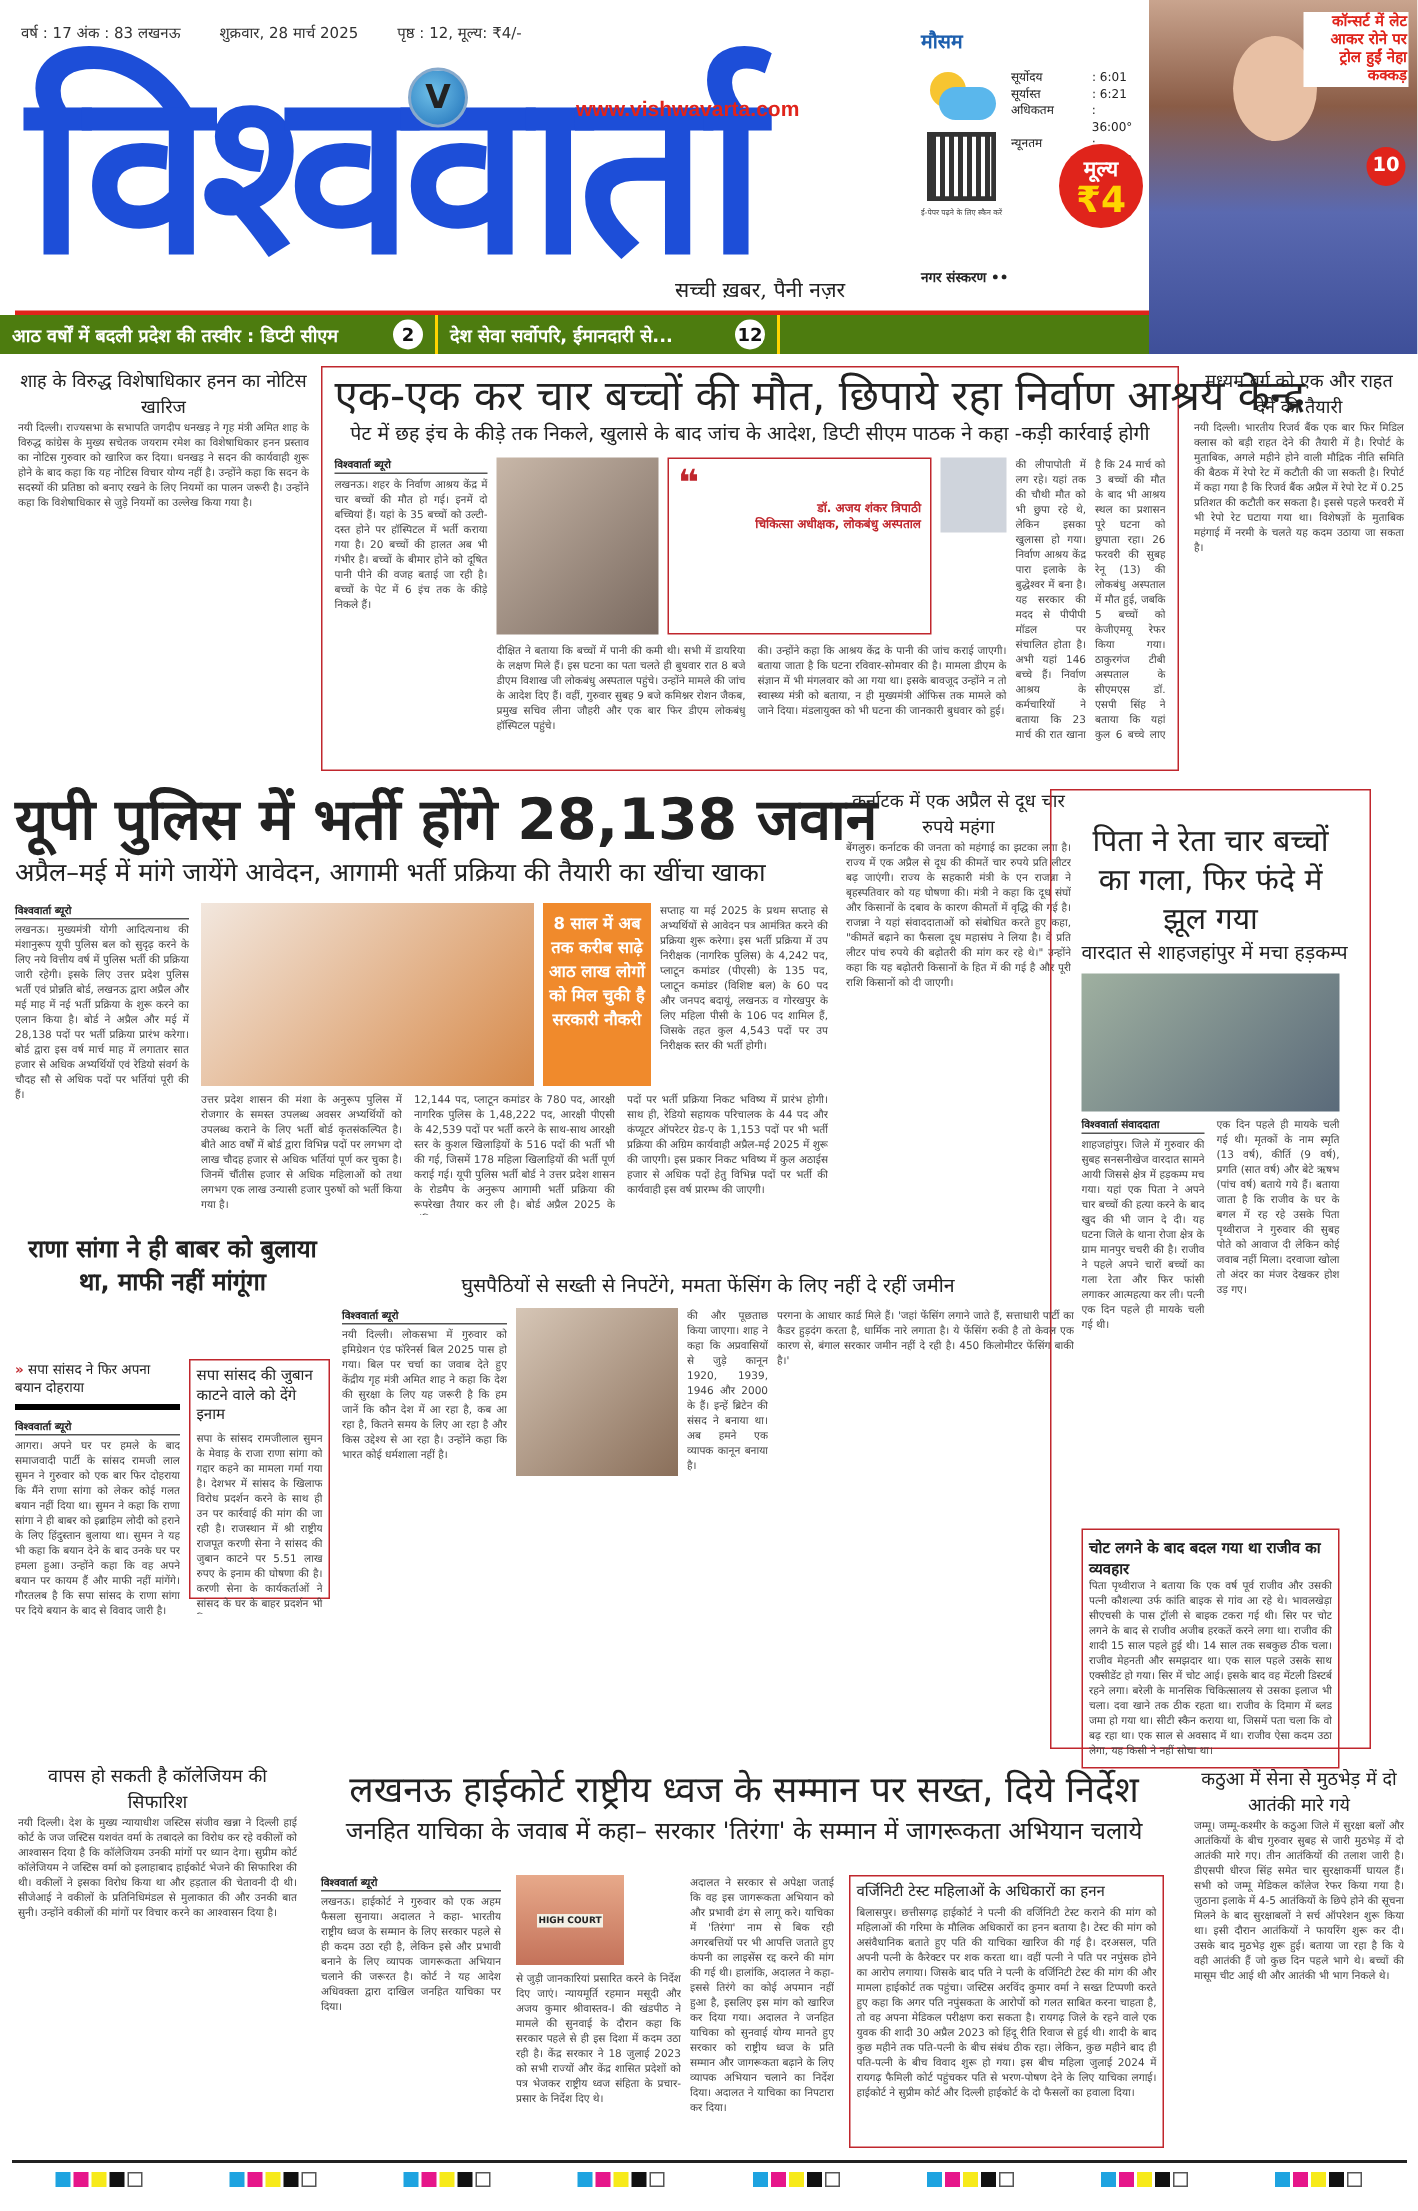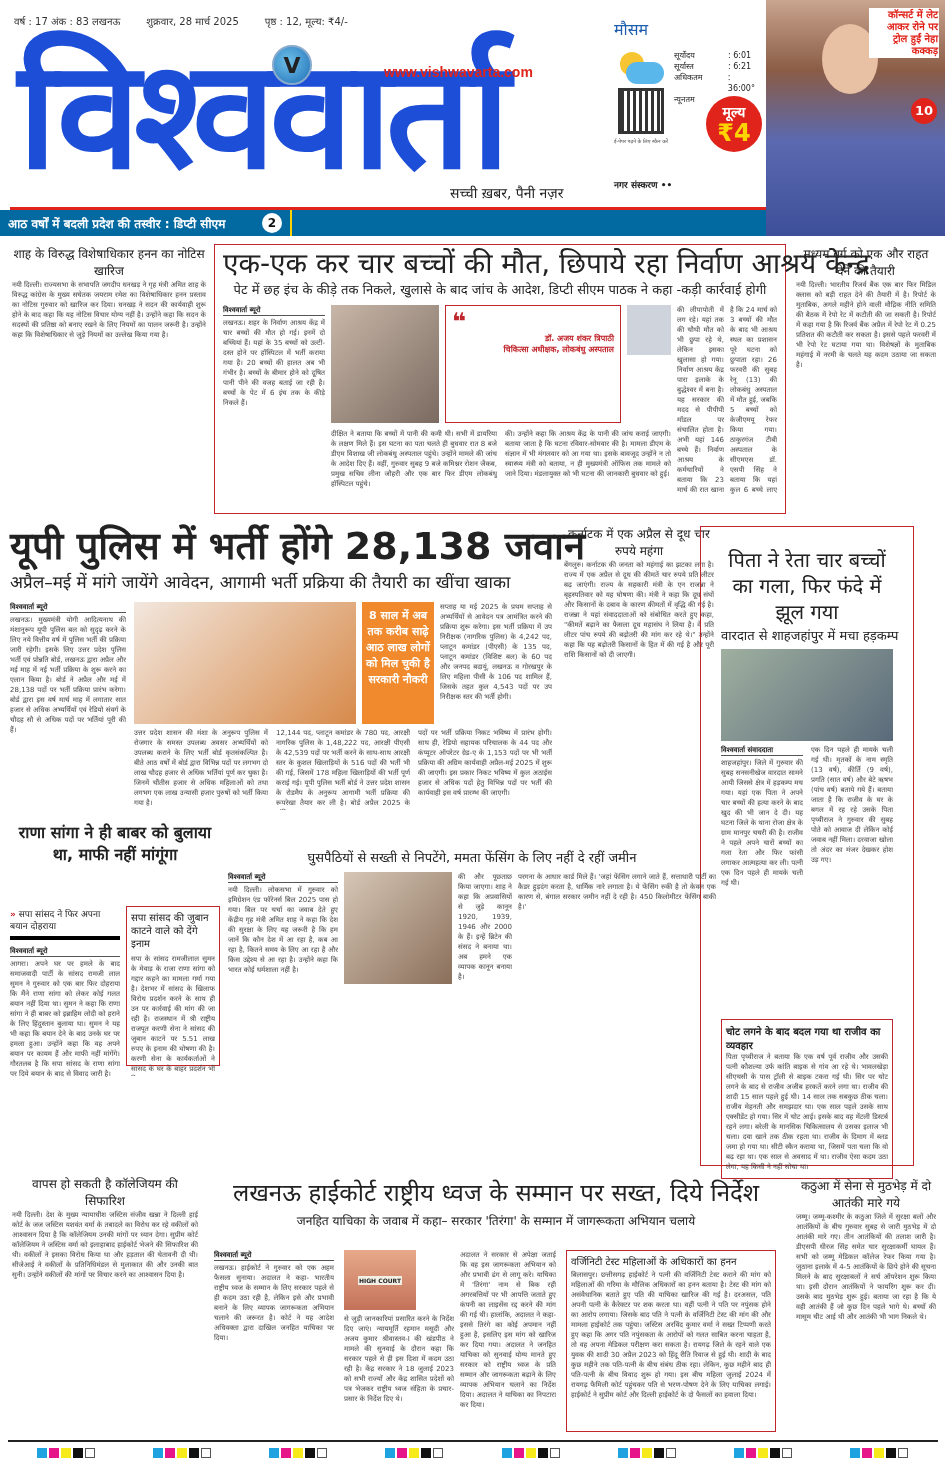--- a/index.html
+++ b/index.html
@@ -4,38 +4,38 @@
 <style>
 *{box-sizing:border-box;margin:0;padding:0}
 body{width:945px;height:1474px;background:#fff;font-family:"DejaVu Sans",sans-serif;color:#222;overflow:hidden;position:relative}
 .abs{position:absolute}
 .meta{top:14px;left:14px;font-size:10px;color:#333;display:flex;gap:26px}
 .masthead{top:40px;left:18px;font-family:Liberation Sans, sans-serif;font-size:150px;font-weight:bold;color:#1d4ed8;letter-spacing:-6px;line-height:150px}
 .logo{top:45px;left:272px;width:40px;height:40px;border-radius:50%;background:radial-gradient(circle at 40% 40%,#6fc0e8,#1e6fb8);border:2px solid #8ac;display:flex;align-items:center;justify-content:center;font-weight:bold;font-size:22px;color:#222}
 .url{top:64px;left:384px;color:#e0241b;font-weight:bold;font-size:14px;font-family:"Liberation Sans",sans-serif}
 .tagline{top:183px;left:450px;font-size:14px;color:#222;font-family:"DejaVu Serif",serif}
 .weather{top:18px;left:614px;width:146px}
-.weather .lbl{font-size:16px;color:#1d5fae;font-weight:normal}
+.weather .lbl{font-size:13px;color:#1d5fae;font-weight:bold}
 .weather .cloud{position:absolute;top:10px;left:0;width:48px;height:36px}
 .sun{position:absolute;left:6px;top:2px;width:24px;height:24px;border-radius:50%;background:#f7c531}
 .cl{position:absolute;left:12px;top:12px;width:38px;height:22px;border-radius:12px;background:#5ab7ec}
 .wrows{position:absolute;left:60px;top:10px;font-size:8px;line-height:11px}
 .wrows div{display:flex;gap:14px}
 .wrows span:first-child{width:40px}
 .qr{top:88px;left:618px;width:46px;height:46px;background:repeating-linear-gradient(90deg,#111 0 3px,#fff 3px 6px),#111;border:3px solid #111;opacity:.85}
 .qrcap{top:138px;left:614px;font-size:5px;width:70px;color:#444}
 .edition{top:178px;left:614px;font-size:9px;font-weight:bold}
 .price{top:96px;left:706px;width:56px;height:56px;border-radius:50%;background:#e0241b;color:#fff;text-align:center;font-weight:bold}
 .price .m{font-size:14px;margin-top:6px}
 .price .v{font-size:24px;color:#ffd400;line-height:24px}
 .celeb{top:0;left:766px;width:179px;height:236px;background:linear-gradient(180deg,#c9a48e 0%,#8a5c46 30%,#5a69b0 60%,#3e4f99 100%)}
 .celeb .face{position:absolute;left:56px;top:24px;width:56px;height:70px;border-radius:50%;background:#e8c0a4}
 .celeb .cap{position:absolute;right:6px;top:8px;font-size:10px;color:#e0241b;font-weight:bold;text-align:right;line-height:12px;width:70px;background:#fff;padding:1px}
 .celeb .pg{position:absolute;right:8px;top:98px;width:26px;height:26px;border-radius:50%;background:#e0241b;color:#fff;font-size:13px;font-weight:bold;text-align:center;line-height:26px}
-.strip{top:210px;left:0;width:766px;height:26px;background:#0369a1;display:flex;align-items:flex-start}
+.strip{top:210px;left:0;width:766px;height:26px;background:#4d7c0f;display:flex;align-items:flex-start}
 .strip .it{display:flex;align-items:center;justify-content:space-between;height:100%;padding:0 8px;border-right:2px solid #ffd400;color:#fff;font-size:12px;font-weight:bold}
 .strip .n{width:20px;height:20px;border-radius:50%;background:#fff;color:#111;text-align:center;line-height:20px;font-size:12px;margin-left:6px}
 .redline{top:207px;left:10px;width:756px;height:3px;background:#e0241b}
 .side h3{font-size:12px;font-weight:normal;text-align:center;line-height:17px;font-family:"DejaVu Serif",serif}
 .txt{font-size:7px;line-height:10px;color:#444;text-align:justify;overflow:hidden}
 .box{border:1.5px solid #c0272d}
 .h1{font-family:"DejaVu Sans",sans-serif;color:#222;text-align:center;white-space:nowrap}
 .imgph{background:linear-gradient(135deg,#c8b7a8,#7a6a60)}
 .bureau{font-size:7px;font-weight:bold;border-bottom:1px solid #555;padding-bottom:1px;margin-bottom:2px}
 .cols{display:flex;gap:8px}
@@ -104,20 +104,24 @@
   <div class="cap">कॉन्सर्ट में लेट आकर रोने पर ट्रोल हुईं नेहा कक्कड़</div>
   <div class="pg">10</div>
 </div>
 
 <div class="abs redline"></div>
 <div class="abs strip">
   <div class="it" style="width:292px">
       <span>आठ वर्षों में बदली प्रदेश की तस्वीर : डिप्टी सीएम</span>
       <span class="n">2</span>
     </div>
+  <div class="it" style="width:228px">
+      <span>देश सेवा सर्वोपरि, ईमानदारी से...</span>
+      <span class="n">12</span>
+    </div>
 </div>
 
 <div class="abs side" style="top:246px;left:12px;width:194px">
   <h3>शाह के विरुद्ध विशेषाधिकार हनन का नोटिस खारिज</h3>
   <div class="txt" style="height:250px">नयी दिल्ली। राज्यसभा के सभापति जगदीप धनखड़ ने गृह मंत्री अमित शाह के विरुद्ध कांग्रेस के मुख्य सचेतक जयराम रमेश का विशेषाधिकार हनन प्रस्ताव का नोटिस गुरुवार को खारिज कर दिया। धनखड़ ने सदन की कार्यवाही शुरू होने के बाद कहा कि यह नोटिस विचार योग्य नहीं है। उन्होंने कहा कि सदन के सदस्यों की प्रतिष्ठा को बनाए रखने के लिए नियमों का पालन जरूरी है। उन्होंने कहा कि विशेषाधिकार से जुड़े नियमों का उल्लेख किया गया है।</div>
 </div>
 
 <div class="abs box" style="top:244px;left:214px;width:572px;height:270px;padding:4px 8px">
   <div class="h1" style="font-size:28px;line-height:30px">एक-एक कर चार बच्चों की मौत, छिपाये रहा निर्वाण आश्रय केन्द्र</div>
   <div class="h1" style="font-size:13px;line-height:22px">पेट में छह इंच के कीड़े तक निकले, खुलासे के बाद जांच के आदेश, डिप्टी सीएम पाठक ने कहा -कड़ी कार्रवाई होगी</div>
@@ -226,21 +230,21 @@
   </div>
 </div>
 
 <div class="abs side" style="top:1176px;left:12px;width:186px">
   <h3>वापस हो सकती है कॉलेजियम की सिफारिश</h3>
   <div class="txt" style="height:220px">नयी दिल्ली। देश के मुख्य न्यायाधीश जस्टिस संजीव खन्ना ने दिल्ली हाई कोर्ट के जज जस्टिस यशवंत वर्मा के तबादले का विरोध कर रहे वकीलों को आश्वासन दिया है कि कॉलेजियम उनकी मांगों पर ध्यान देगा। सुप्रीम कोर्ट कॉलेजियम ने जस्टिस वर्मा को इलाहाबाद हाईकोर्ट भेजने की सिफारिश की थी। वकीलों ने इसका विरोध किया था और हड़ताल की चेतावनी दी थी। सीजेआई ने वकीलों के प्रतिनिधिमंडल से मुलाकात की और उनकी बात सुनी। उन्होंने वकीलों की मांगों पर विचार करने का आश्वासन दिया है।</div>
 </div>
 
 <div class="abs" style="top:1176px;left:206px;width:580px">
   <div class="h1" style="font-size:24px;line-height:34px">लखनऊ हाईकोर्ट राष्ट्रीय ध्वज के सम्मान पर सख्त, दिये निर्देश</div>
-  <div class="h1" style="font-size:12px;line-height:22px">जनहित याचिका के जवाब में कहा– सरकार 'तिरंगा' के सम्मान में जागरूकता अभियान चलाये</div>
+  <div class="h1" style="font-size:16px;line-height:22px">जनहित याचिका के जवाब में कहा– सरकार 'तिरंगा' के सम्मान में जागरूकता अभियान चलाये</div>
 </div>
 <div class="abs" style="top:1250px;left:214px;width:120px">
   <div class="bureau">विश्ववार्ता ब्यूरो</div>
   <div class="txt" style="height:180px">लखनऊ। हाईकोर्ट ने गुरुवार को एक अहम फैसला सुनाया। अदालत ने कहा- भारतीय राष्ट्रीय ध्वज के सम्मान के लिए सरकार पहले से ही कदम उठा रही है, लेकिन इसे और प्रभावी बनाने के लिए व्यापक जागरूकता अभियान चलाने की जरूरत है। कोर्ट ने यह आदेश अधिवक्ता द्वारा दाखिल जनहित याचिका पर दिया।</div>
 </div>
 <div class="abs imgph" style="top:1250px;left:344px;width:72px;height:60px;background:linear-gradient(180deg,#e7a98a,#c4725a);display:flex;align-items:center;justify-content:center">
   <span style="font-size:6px;color:#222;font-weight:bold;background:#f3efe4;padding:1px">HIGH COURT</span>
 </div>
 <div class="abs txt" style="top:1314px;left:344px;width:110px;height:118px">से जुड़ी जानकारियां प्रसारित करने के निर्देश दिए जाएं। न्यायमूर्ति रहमान मसूदी और अजय कुमार श्रीवास्तव-I की खंडपीठ ने मामले की सुनवाई के दौरान कहा कि सरकार पहले से ही इस दिशा में कदम उठा रही है। केंद्र सरकार ने 18 जुलाई 2023 को सभी राज्यों और केंद्र शासित प्रदेशों को पत्र भेजकर राष्ट्रीय ध्वज संहिता के प्रचार-प्रसार के निर्देश दिए थे।</div>
 <div class="abs txt" style="top:1250px;left:460px;width:96px;height:182px">अदालत ने सरकार से अपेक्षा जताई कि वह इस जागरूकता अभियान को और प्रभावी ढंग से लागू करे। याचिका में 'तिरंगा' नाम से बिक रही अगरबत्तियों पर भी आपत्ति जताते हुए कंपनी का लाइसेंस रद्द करने की मांग की गई थी। हालांकि, अदालत ने कहा- इससे तिरंगे का कोई अपमान नहीं हुआ है, इसलिए इस मांग को खारिज कर दिया गया। अदालत ने जनहित याचिका को सुनवाई योग्य मानते हुए सरकार को राष्ट्रीय ध्वज के प्रति सम्मान और जागरूकता बढ़ाने के लिए व्यापक अभियान चलाने का निर्देश दिया। अदालत ने याचिका का निपटारा कर दिया।</div>

